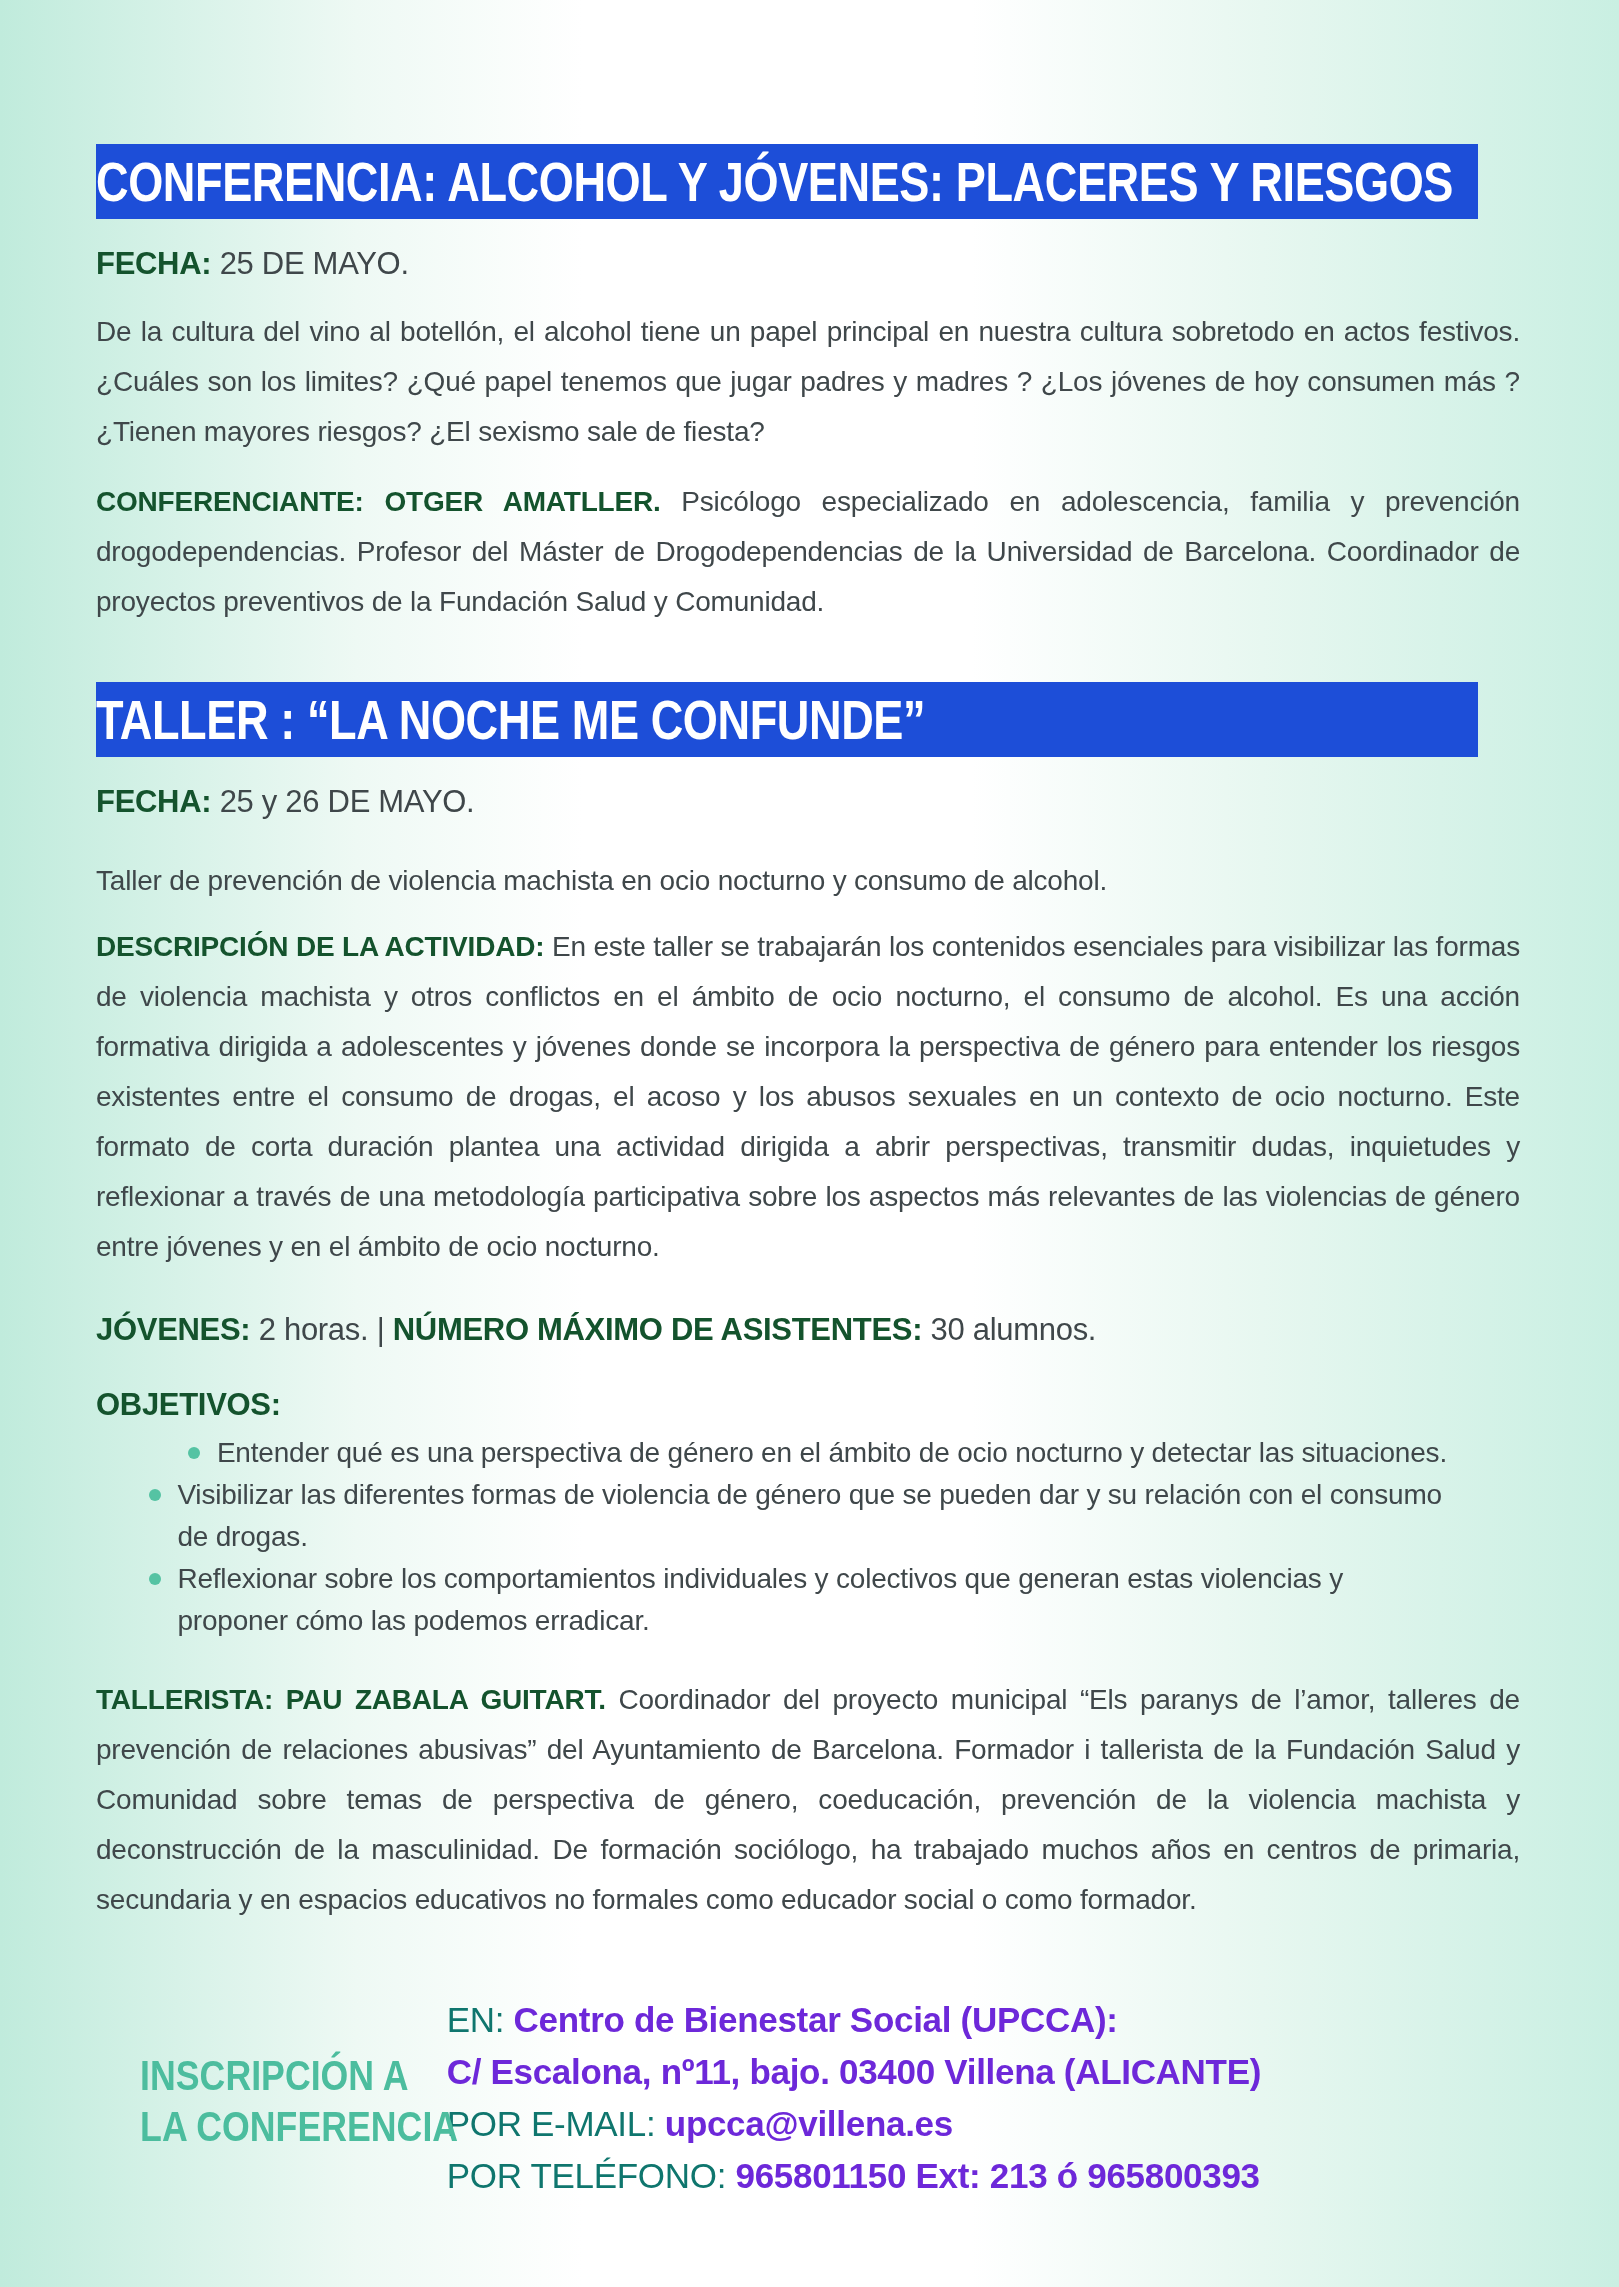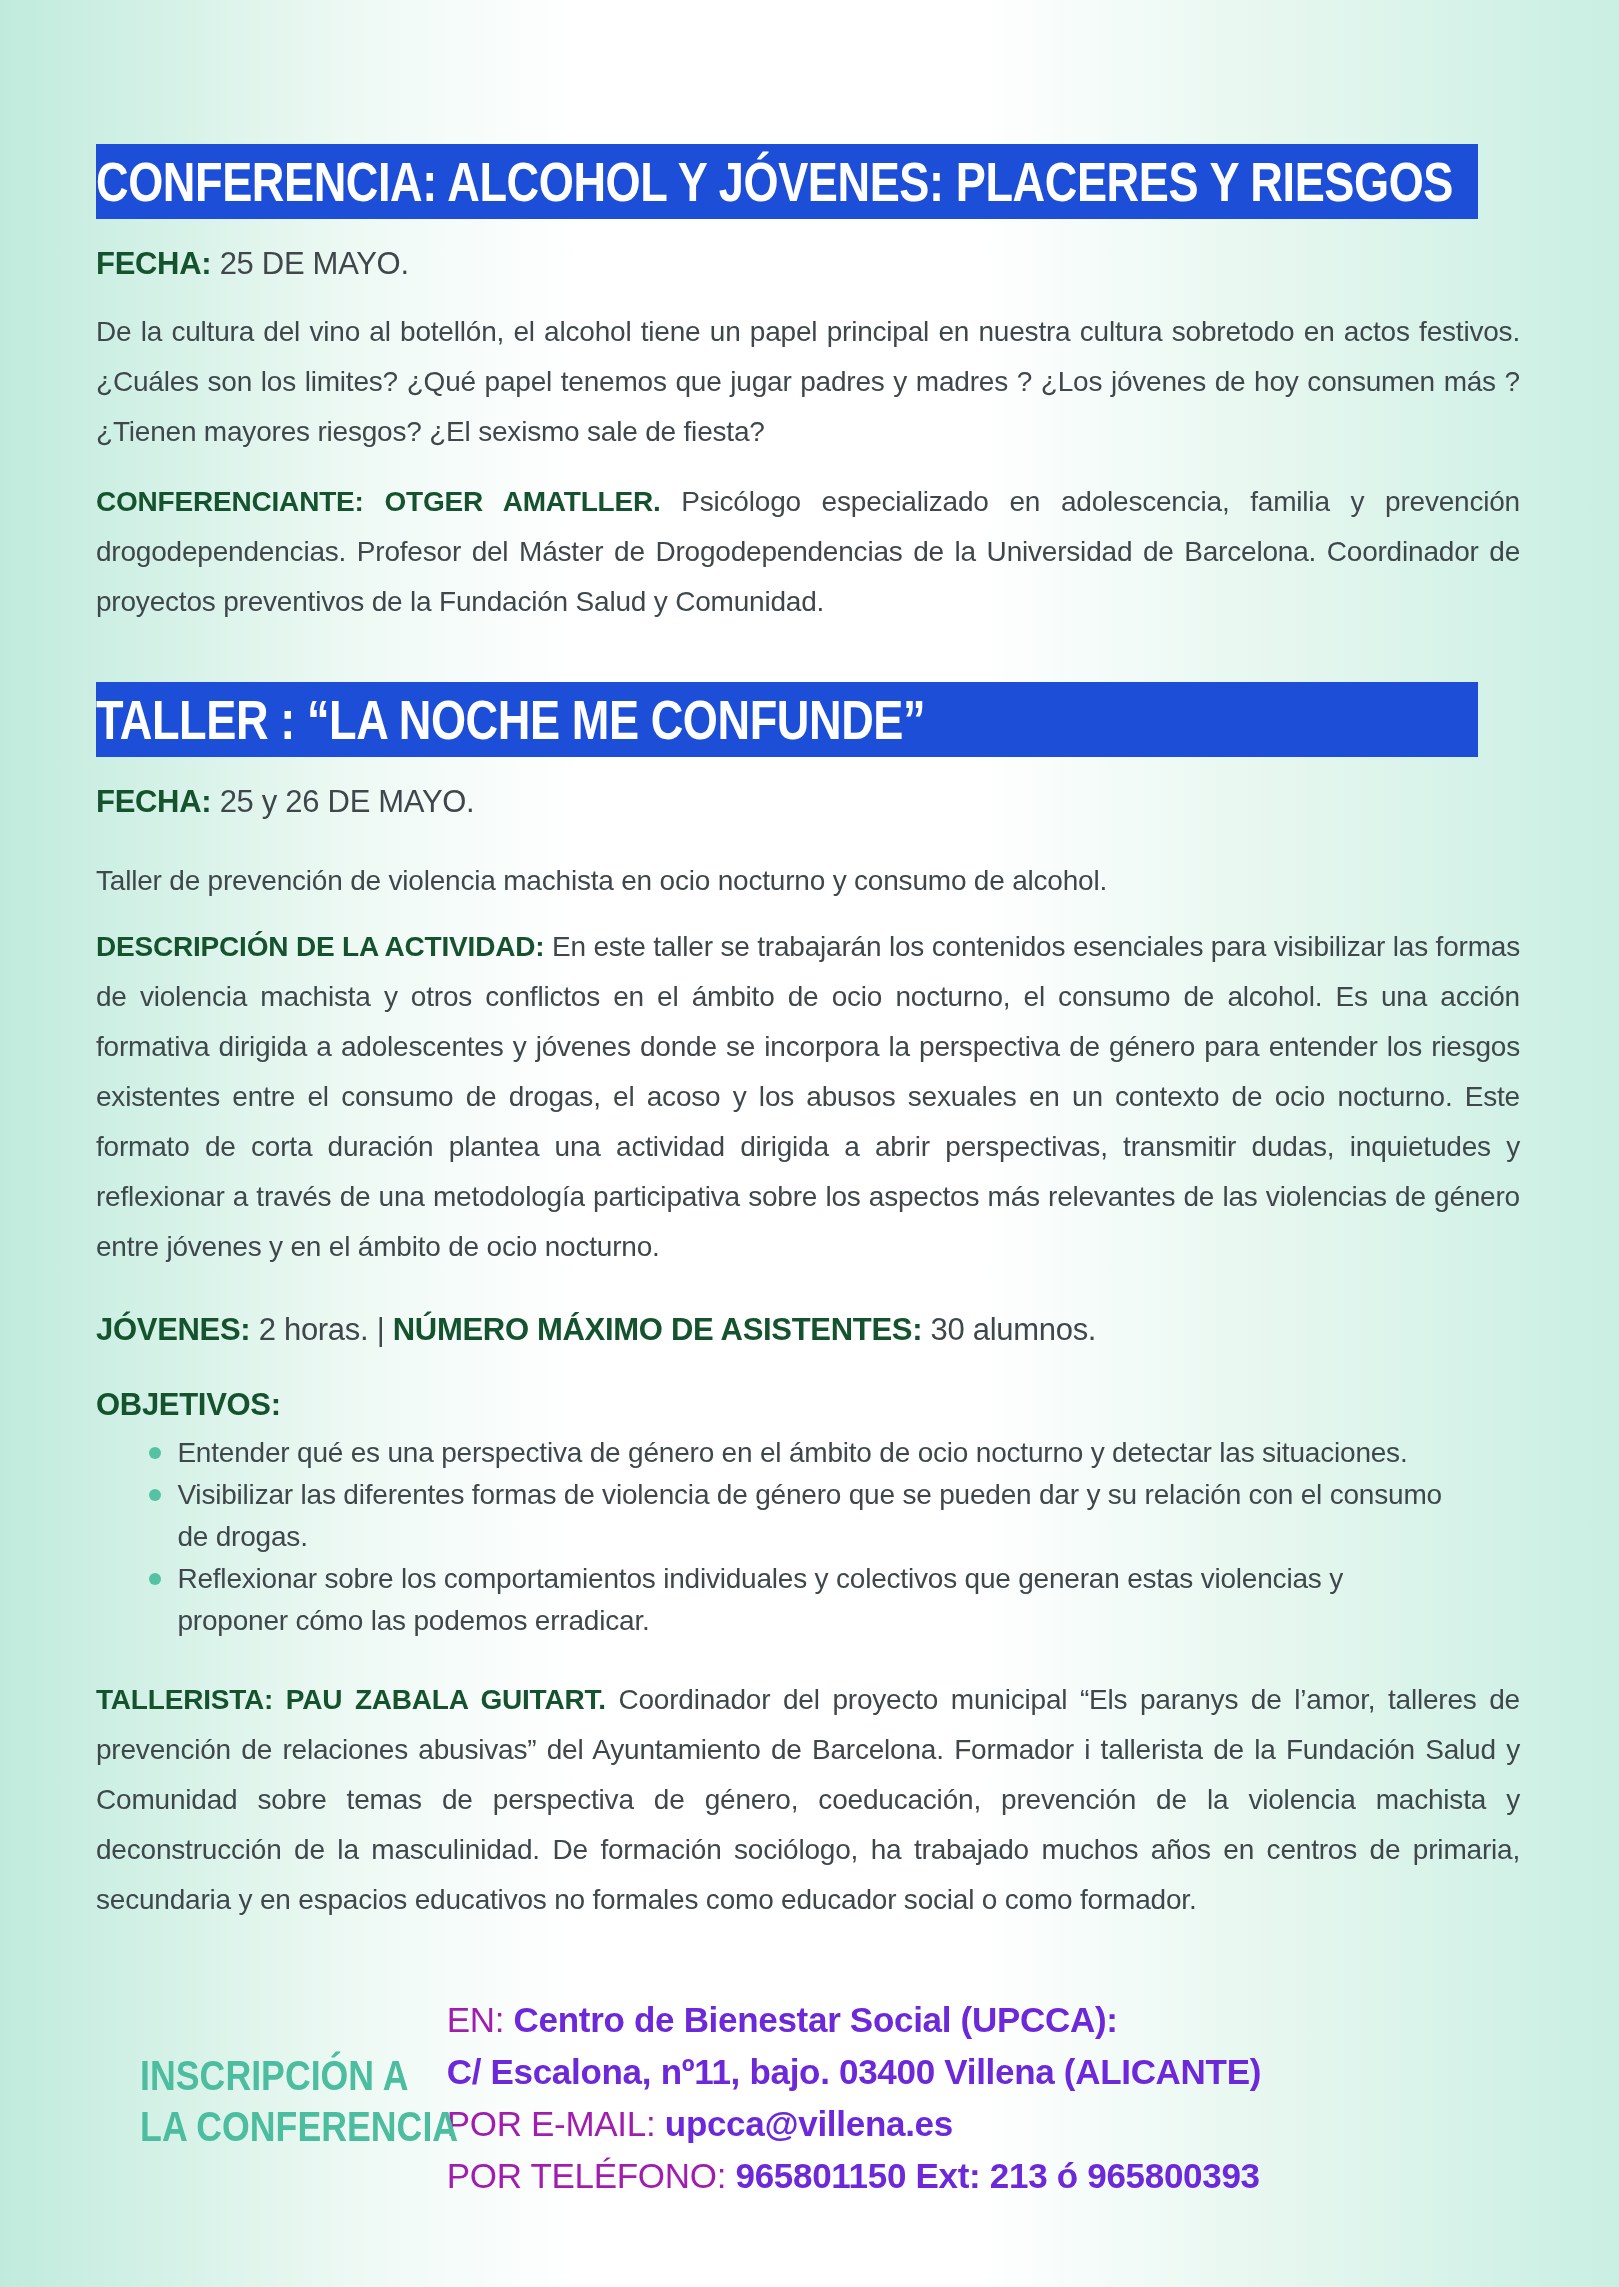--- a/index.html
+++ b/index.html
@@ -36,40 +36,40 @@
   .fecha-1 { margin-top:24px; }
   .intro-para { margin-top:22px; }
   .speaker-para { margin-top:20px; }
   .fecha-2 { margin-top:24px; }
   .summary-line { margin-top:33px; }
   .description-para { margin-top:16px; }
   .duration-line { margin-top:37px; }
   .objectives-label { margin-top:33px; }
 
   .objectives { margin-top:5.5px; padding-right:73px; }
-  .bullet-item { display:flex; padding-left:53px; }
+  .bullet-item { display:flex; padding-left:53px;justify-content:flex-end; }
   .bullet-dot {
     flex:0 0 12px; width:12px; height:12px; border-radius:50%;
     background:#55c3a3; margin-top:15.5px; margin-right:16.4px;
   }
   .bullet-text { font-size:28px; line-height:42px; letter-spacing:-0.2px; }
 
   .trainer-para { margin-top:33px; }
 
   .registration { margin-top:64px; display:flex; align-items:center; }
   .reg-heading {
     width:294px; text-align:right; padding-top:11px;
     color:#4cbd9e; font-weight:bold; font-size:42px; line-height:51px;
     white-space:nowrap;
   }
   .reg-heading .reg-line { transform:scaleX(0.85); transform-origin:right center; }
   .reg-divider { width:3.7px; background:#55c3a3; margin:9.1px 27.4px 5.5px 25.6px; }
   .reg-contact { padding-top:5.5px; }
   .contact-line { font-size:35px; line-height:52px; letter-spacing:-0.3px; white-space:nowrap; }
-  .contact-label { color:#a21caf; font-weight:normal; }
+  .contact-label { color:#0f766e; font-weight:normal; }
   .contact-value { color:#6d28d9; font-weight:bold; }
 </style>
 </head>
 <body>
 
 <div class="content">
 
   <div class="bar bar-conference">
     <div class="bar-title">CONFERENCIA: ALCOHOL Y JÓVENES: PLACERES Y RIESGOS</div>
   </div>

